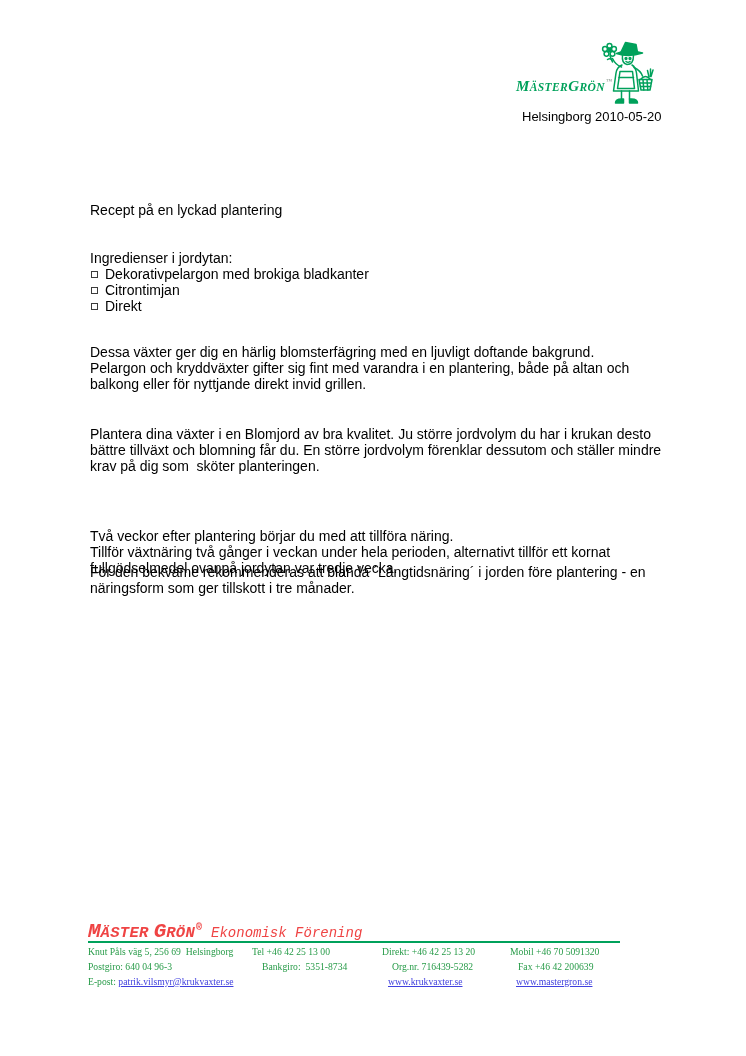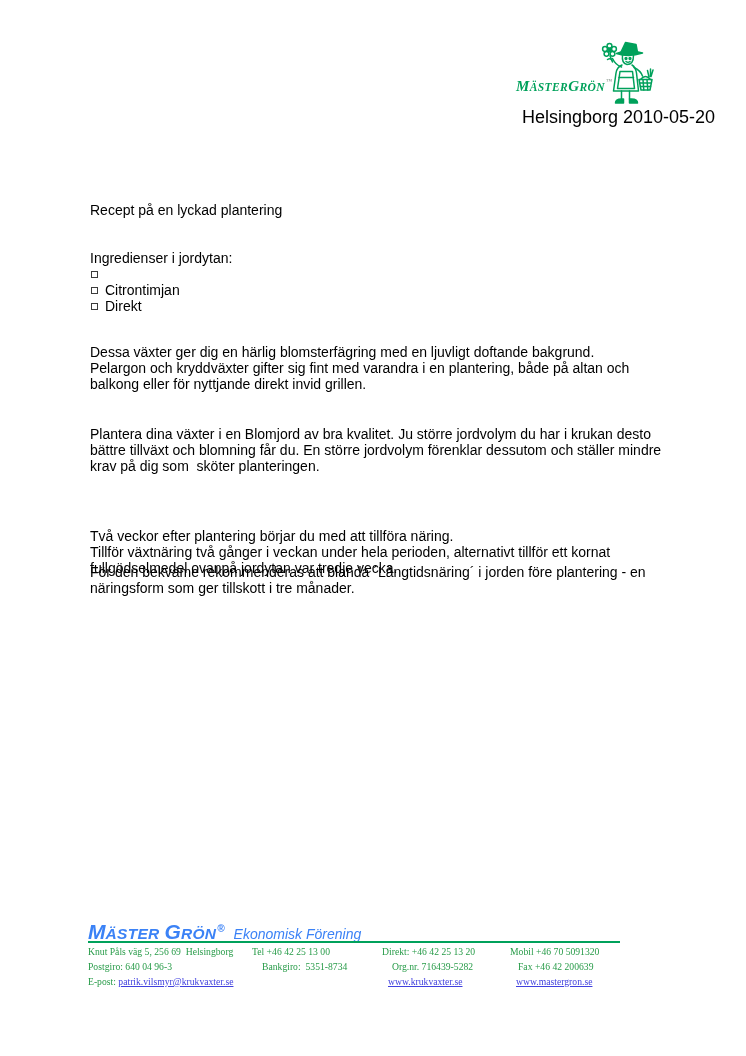--- a/index.html
+++ b/index.html
@@ -19,21 +19,21 @@
     font-family:"Liberation Serif", serif;
     font-weight:bold; font-style:italic;
     color:#00A15B; letter-spacing:0.4px; white-space:nowrap;
   }
   .logo-text .cap { font-size:15px; }
   .logo-text .smc { font-size:11.5px; }
   .logo-text .tm  { font-size:6px; color:#9aa59e; vertical-align:8px; margin-left:1px; font-style:normal; }
   .mascot { position:absolute; left:592px; top:40px; }
   .date-line {
     position:absolute; left:522px; top:109px;
-    font-size:18px; line-height:16px; white-space:pre;
+    font-size:13px; line-height:16px; white-space:pre;
   }
 
   
   .block { position:absolute; left:90px; width:580px; font-size:14px; line-height:16px; }
   .para  { white-space:pre-wrap; }
   .pos-title       { top:202px; }
   .pos-ingredients { top:250px; }
   .pos-p1          { top:344px; }
   .pos-care        { top:426px; }
   .pos-p3          { top:504px;margin-top:24px; }
@@ -41,22 +41,22 @@
   .line { height:16px; }
   .bullet-row { display:flex; align-items:center; height:16px; }
   .sq {
     display:inline-block; width:5px; height:5px;
     border:1px solid #3c3c3c; margin:0 7px 0 1px; flex:0 0 auto;
   }
 
   
   .f-brand {
     position:absolute; left:88px; top:920px;
-    font-family:Liberation Sans, sans-serif; font-style:italic;
-    color:#3b82f6; white-space:nowrap;
+    font-family:Liberation Mono, monospace; font-style:italic;
+    color:#ef4444; white-space:nowrap;
   }
   .f-brand .fb-cap { font-weight:bold; font-size:21px; }
   .f-brand .fb-smc { font-weight:bold; font-size:15.5px; letter-spacing:0.3px; }
   .f-brand .fb-gap { display:inline-block; width:5px; }
   .f-brand .fb-reg { font-weight:bold; font-size:10px; vertical-align:7px; margin-left:1px; }
   .f-brand .fb-suffix { font-size:14px; margin-left:9px; font-weight:normal; }
   .f-rule {
     position:absolute; left:88px; top:941px; width:532px; height:2px;
     background:#00A15B;
   }
@@ -129,20 +129,21 @@
   </svg>
 
   <div class="date-line">Helsingborg 2010-05-20</div>
 
   <div class="block pos-title">Recept på en lyckad plantering</div>
 
   <div class="block pos-ingredients">
     <div class="line">Ingredienser i jordytan:</div>
     <div class="bullet-row">
         <span class="sq"></span>
+        <span>Dekorativpelargon med brokiga bladkanter</span>
       </div>
     <div class="bullet-row">
         <span class="sq"></span>
         <span>Citrontimjan</span>
       </div>
     <div class="bullet-row">
         <span class="sq"></span>
         <span>Direkt</span>
       </div>
   </div>

